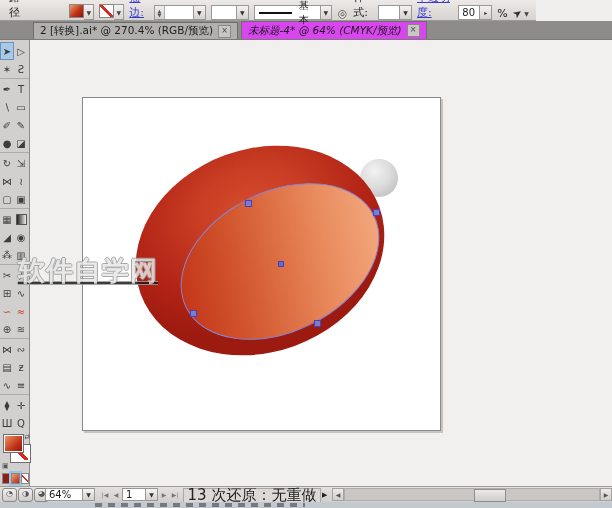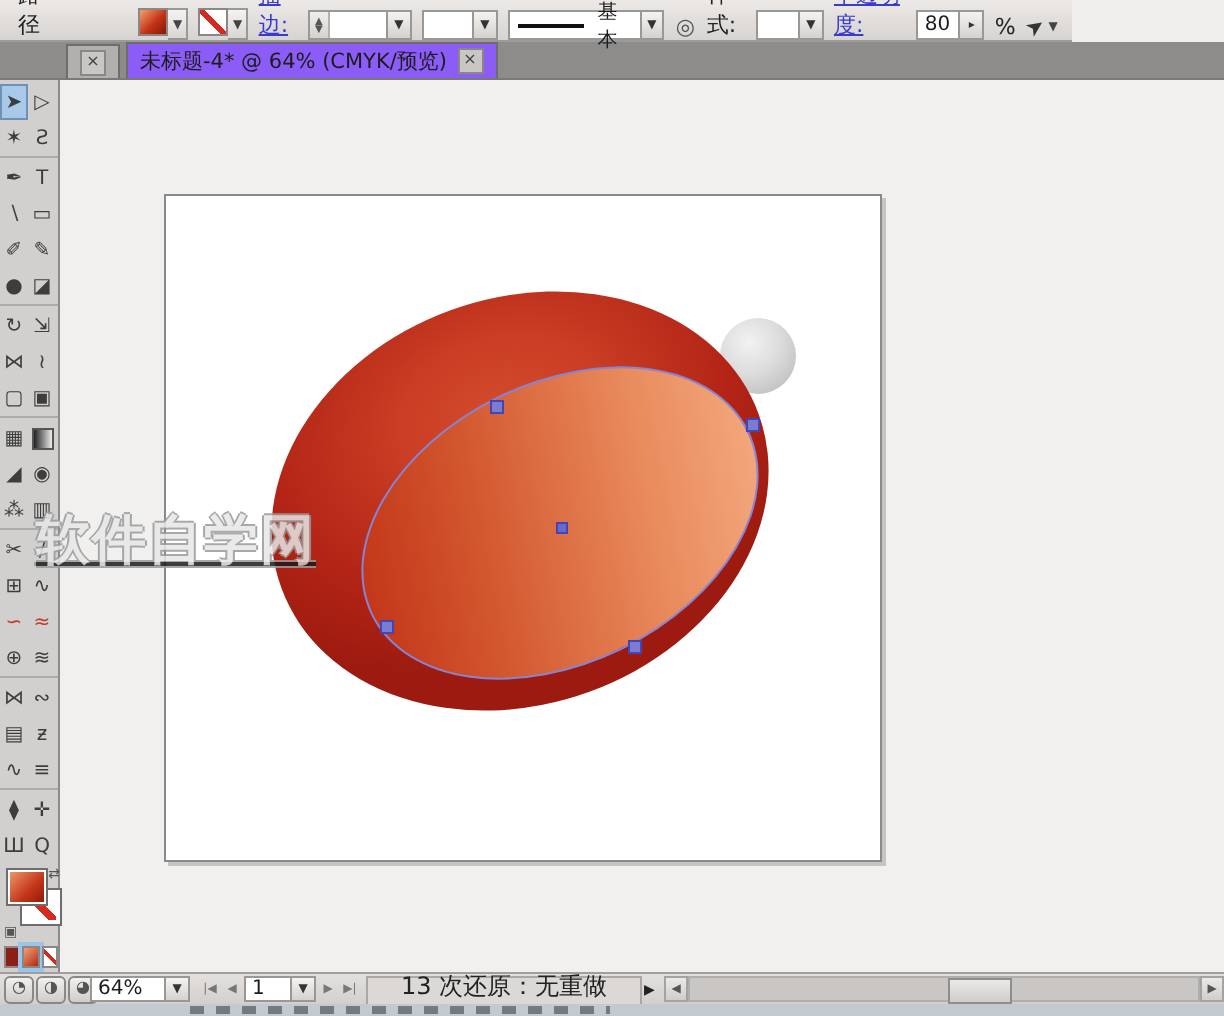--- a/index.html
+++ b/index.html
@@ -27,21 +27,21 @@
   .brushline{width:36px;height:2px;background:#111;margin:0 4px;}
   .mini-icon{font-size:11px;color:#555;width:15px;text-align:center;}
   .sel-similar{margin-left:auto;margin-right:5px;display:flex;align-items:center;}
   .sel-similar .cur{font-size:11px;color:#333;transform:rotate(-35deg);}
 
   
   .tab-bar{position:absolute;left:0;top:21px;width:612px;height:19px;background:#8e8c8a;z-index:29;
     border-bottom:1px solid #7b7977;display:flex;align-items:flex-end;padding-left:33px;box-sizing:border-box;}
   .doc-tab{height:17px;display:flex;align-items:center;gap:5px;padding:0 6px;box-sizing:border-box;
     background:#b2b0ae;border:1px solid #6f6d6b;border-bottom:none;font-size:10.5px;color:#1d1d1d;margin-right:3px;}
-  .doc-tab.active{background:#8b5cf6;height:18px;}
+  .doc-tab.active{background:#d946ef;height:18px;font-style:italic;}
   .tab-close{width:11px;height:11px;border:1px solid #8a8886;background:#c9c6c3;font-size:8px;line-height:9px;
     text-align:center;color:#444;}
 
   
   .toolbar{position:absolute;left:0;top:40px;width:30px;height:462px;z-index:25;
     background:#d2d0ce;border-right:1px solid #8d8b89;box-sizing:border-box;padding-top:2px;}
   .tool-row{display:flex;}
   .tool-row.sep{border-bottom:1px solid #aeacaa;margin-bottom:1px;}
   .tool{width:14px;height:18px;display:flex;align-items:center;justify-content:center;
     font-size:10px;color:#3d3d3d;}
@@ -85,21 +85,21 @@
   .status-bar{position:absolute;left:0;top:486px;width:612px;height:16px;z-index:35;
     background:linear-gradient(#e3e0dd,#d2cfcc);border-top:1px solid #a09e9c;box-sizing:border-box;}
   .sb{position:absolute;top:1px;height:13px;display:flex;align-items:center;}
   .screen-modes{left:2px;gap:1px;}
   .scr-btn{width:13px;height:12px;border:1px solid #8a8886;border-radius:3px;
     background:linear-gradient(#f2f0ee,#cfccc9);font-size:8px;line-height:10px;text-align:center;color:#555;}
   .zoom-combo{left:45px;}
   .navgrp{left:100px;gap:1px;}
   .nav-btn{width:10px;height:13px;font-size:6px;color:#777;display:flex;align-items:center;justify-content:center;}
   .undo-cell{left:183px;width:136px;border:1px solid #aaa8a6;background:#dbd8d5;height:13px;
-    justify-content:center;font-size:12px;color:#222;align-items:flex-end;}
+    justify-content:center;font-size:15px;color:#222;}
   .undo-exp{left:322px;font-size:7px;color:#222;}
   .hscroll-left{left:332px;width:12px;height:13px;font-size:6px;color:#555;justify-content:center;
     background:linear-gradient(#eceae8,#d0cdca);border:1px solid #a5a3a1;box-sizing:border-box;}
   .hscroll-track{left:344px;width:256px;height:13px;background:#c9c6c3;border:1px solid #b0aeac;box-sizing:border-box;}
   .hscroll-thumb{position:absolute;left:129px;top:0;width:30px;height:11px;background:linear-gradient(#eceae8,#cfccc9);
     border:1px solid #908e8c;}
   .hscroll-right{left:600px;width:12px;height:13px;font-size:6px;color:#555;justify-content:center;
     background:linear-gradient(#eceae8,#d0cdca);border:1px solid #a5a3a1;box-sizing:border-box;}
 
   
@@ -168,20 +168,21 @@
     </span>
     <span class="cb-label">%</span>
     <span class="sel-similar">
       <span class="cur">➤</span>
       <span class="dd-arrow" style="border:none;background:none;">▼</span>
     </span>
   </div>
 
   <div class="tab-bar" id="tab-bar">
       <div class="doc-tab">
+        <span>2 [转换].ai* @ 270.4% (RGB/预览)</span>
         <span class="tab-close">×</span>
       </div>
       <div class="doc-tab active">
         <span>未标题-4* @ 64% (CMYK/预览)</span>
         <span class="tab-close">×</span>
       </div>
     </div>
 
   <div class="toolbar">
     <div id="tool-rows">

